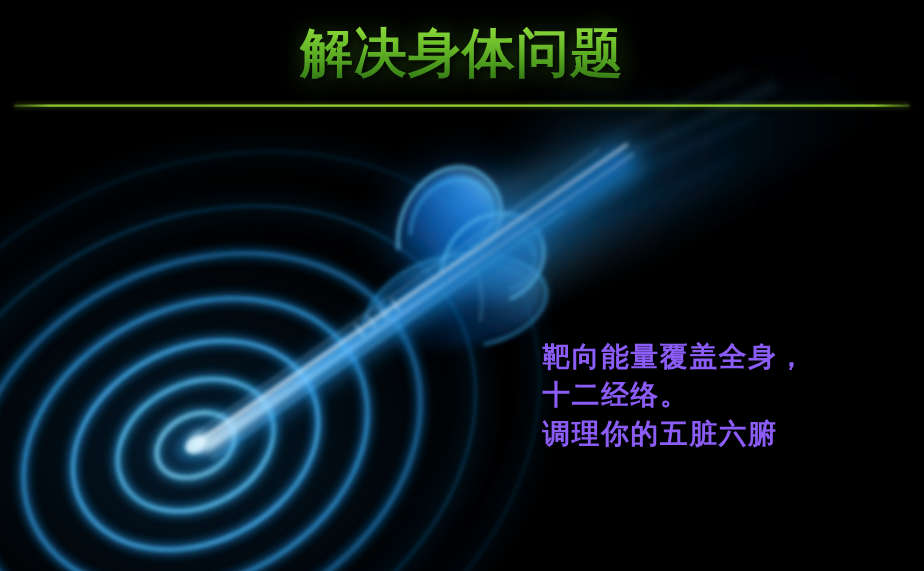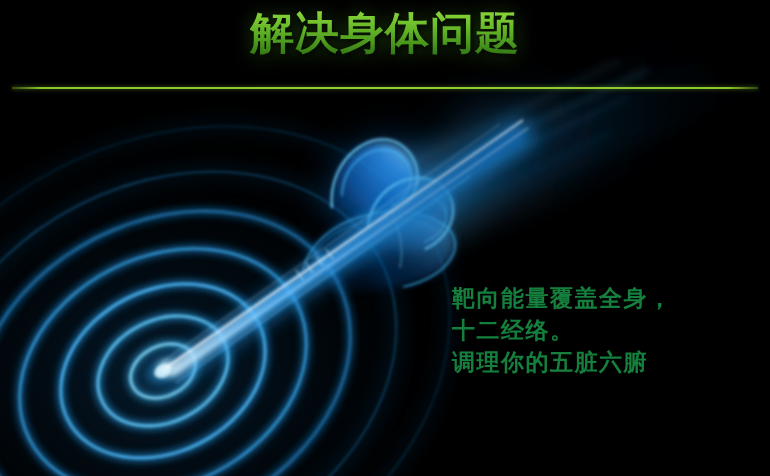--- a/index.html
+++ b/index.html
@@ -25,21 +25,21 @@
     top: 0;
     width: 770px;
     height: 476px;
     display: block;
   }
 
   
   #title-wrap {
     position: absolute;
     left: 0;
-    top: 10px;
+    top: 22px;
     width: 770px;
     text-align: center;
     z-index: 5;
   }
   #title {
     display: inline-block;
     font-family: "DejaVu Sans", "Liberation Sans", sans-serif;
     font-size: 44px;
     font-weight: bold;
     letter-spacing: 1px;
@@ -79,21 +79,21 @@
   #copy {
     position: absolute;
     left: 452px;
     top: 282px;
     z-index: 6;
   }
   #copy .line {
     font-family: "DejaVu Sans", "Liberation Sans", sans-serif;
     font-size: 23px;
     font-weight: bold;
-    color: #15803d;
+    color: #8b5cf6;
     letter-spacing: 1.5px;
     line-height: 32px;
     white-space: nowrap;
     text-shadow: 0 1px 2px rgba(0,0,0,0.9);
   }
 </style>
 </head>
 <body>
 
 <div id="banner">

